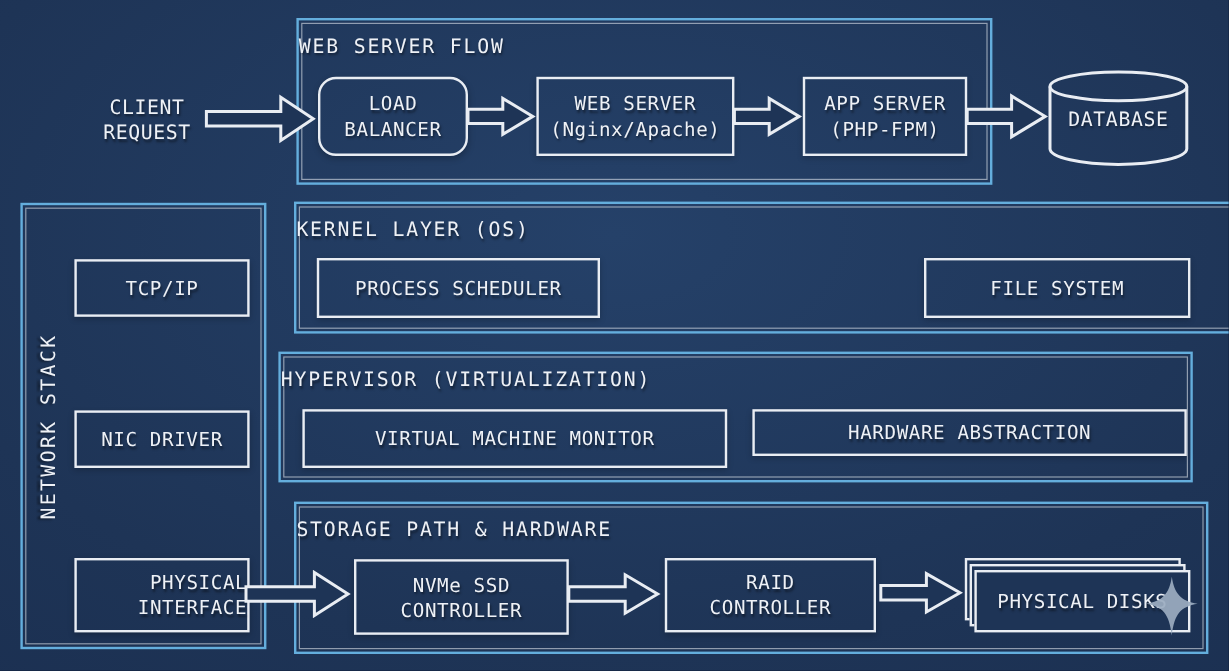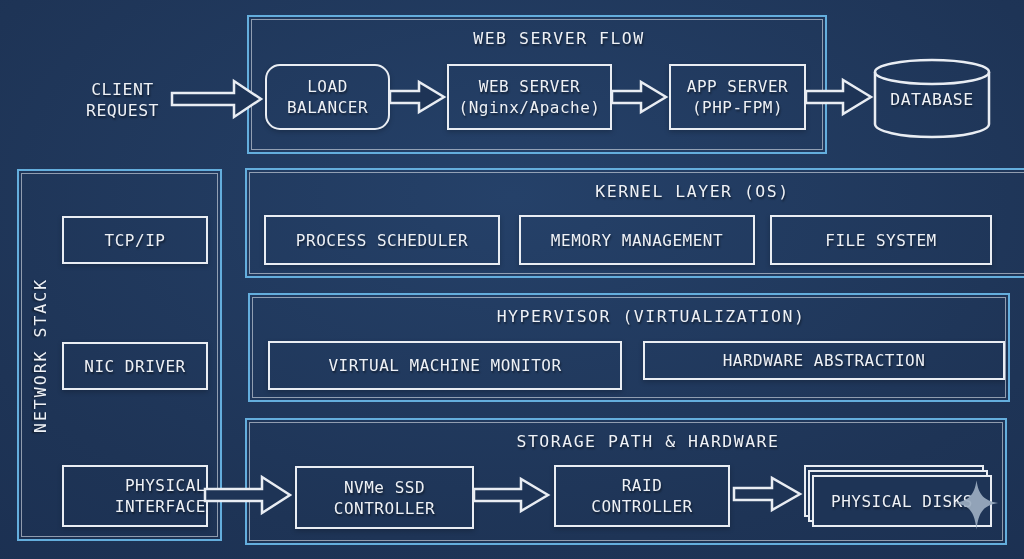--- a/index.html
+++ b/index.html
@@ -16,25 +16,24 @@
     color:var(--text);
   }
   .section{
     position:absolute;border:2px solid var(--cyan);box-sizing:border-box;
   }
   .section::after{
     content:"";position:absolute;inset:2px;border:1px solid rgba(238,242,248,0.55);
     pointer-events:none;
   }
   .section-title{
-    position:absolute;top:12px;left:0;right:0;text-align:center;
+    position:absolute;top:12px;left:0;right:0;
     font-size:16.5px;letter-spacing:1.5px;
     text-shadow:1px 2px 2px rgba(0,0,0,0.45);
     white-space:nowrap;
-    padding-left:44px;
   }
   .node{
     position:absolute;border:2px solid var(--line);box-sizing:border-box;
     display:flex;flex-direction:column;align-items:center;justify-content:center;
     text-align:center;font-size:16px;letter-spacing:0.5px;line-height:21px;
     text-shadow:1px 2px 2px rgba(0,0,0,0.45);
     box-shadow:0 2px 5px rgba(0,0,0,0.22);
   }
   .free-label{
     position:absolute;display:flex;flex-direction:column;align-items:center;justify-content:center;
@@ -105,29 +104,26 @@
       <span>PHYSICAL</span>
       <span>INTERFACE</span>
     </div>
   </div>
 
   <div class="section" style="left:245px;top:168px;width:851px;height:110px;">
     <div class="section-title">KERNEL LAYER (OS)</div>
     <div class="node" style="left:17px;top:45px;width:236px;height:50px;">
       <span>PROCESS SCHEDULER</span>
     </div>
-    <div class="node" style="left:272px;top:45px;width:236px;height:50px;">
-      <span>MEMORY MANAGEMENT</span>
-    </div>
     <div class="node" style="left:523px;top:45px;width:222px;height:50px;">
       <span>FILE SYSTEM</span>
     </div>
   </div>
 
-  <div class="section" style="left:248px;top:293px;width:762px;height:109px;">
+  <div class="section" style="left:232px;top:293px;width:762px;height:109px;">
     <div class="section-title">HYPERVISOR (VIRTUALIZATION)</div>
     <div class="node" style="left:18px;top:46px;width:354px;height:49px;">
       <span>VIRTUAL MACHINE MONITOR</span>
     </div>
     <div class="node" style="left:393px;top:46px;width:362px;height:39px;">
       <span>HARDWARE ABSTRACTION</span>
     </div>
   </div>
 
   <div class="section" style="left:245px;top:418px;width:762px;height:127px;">

